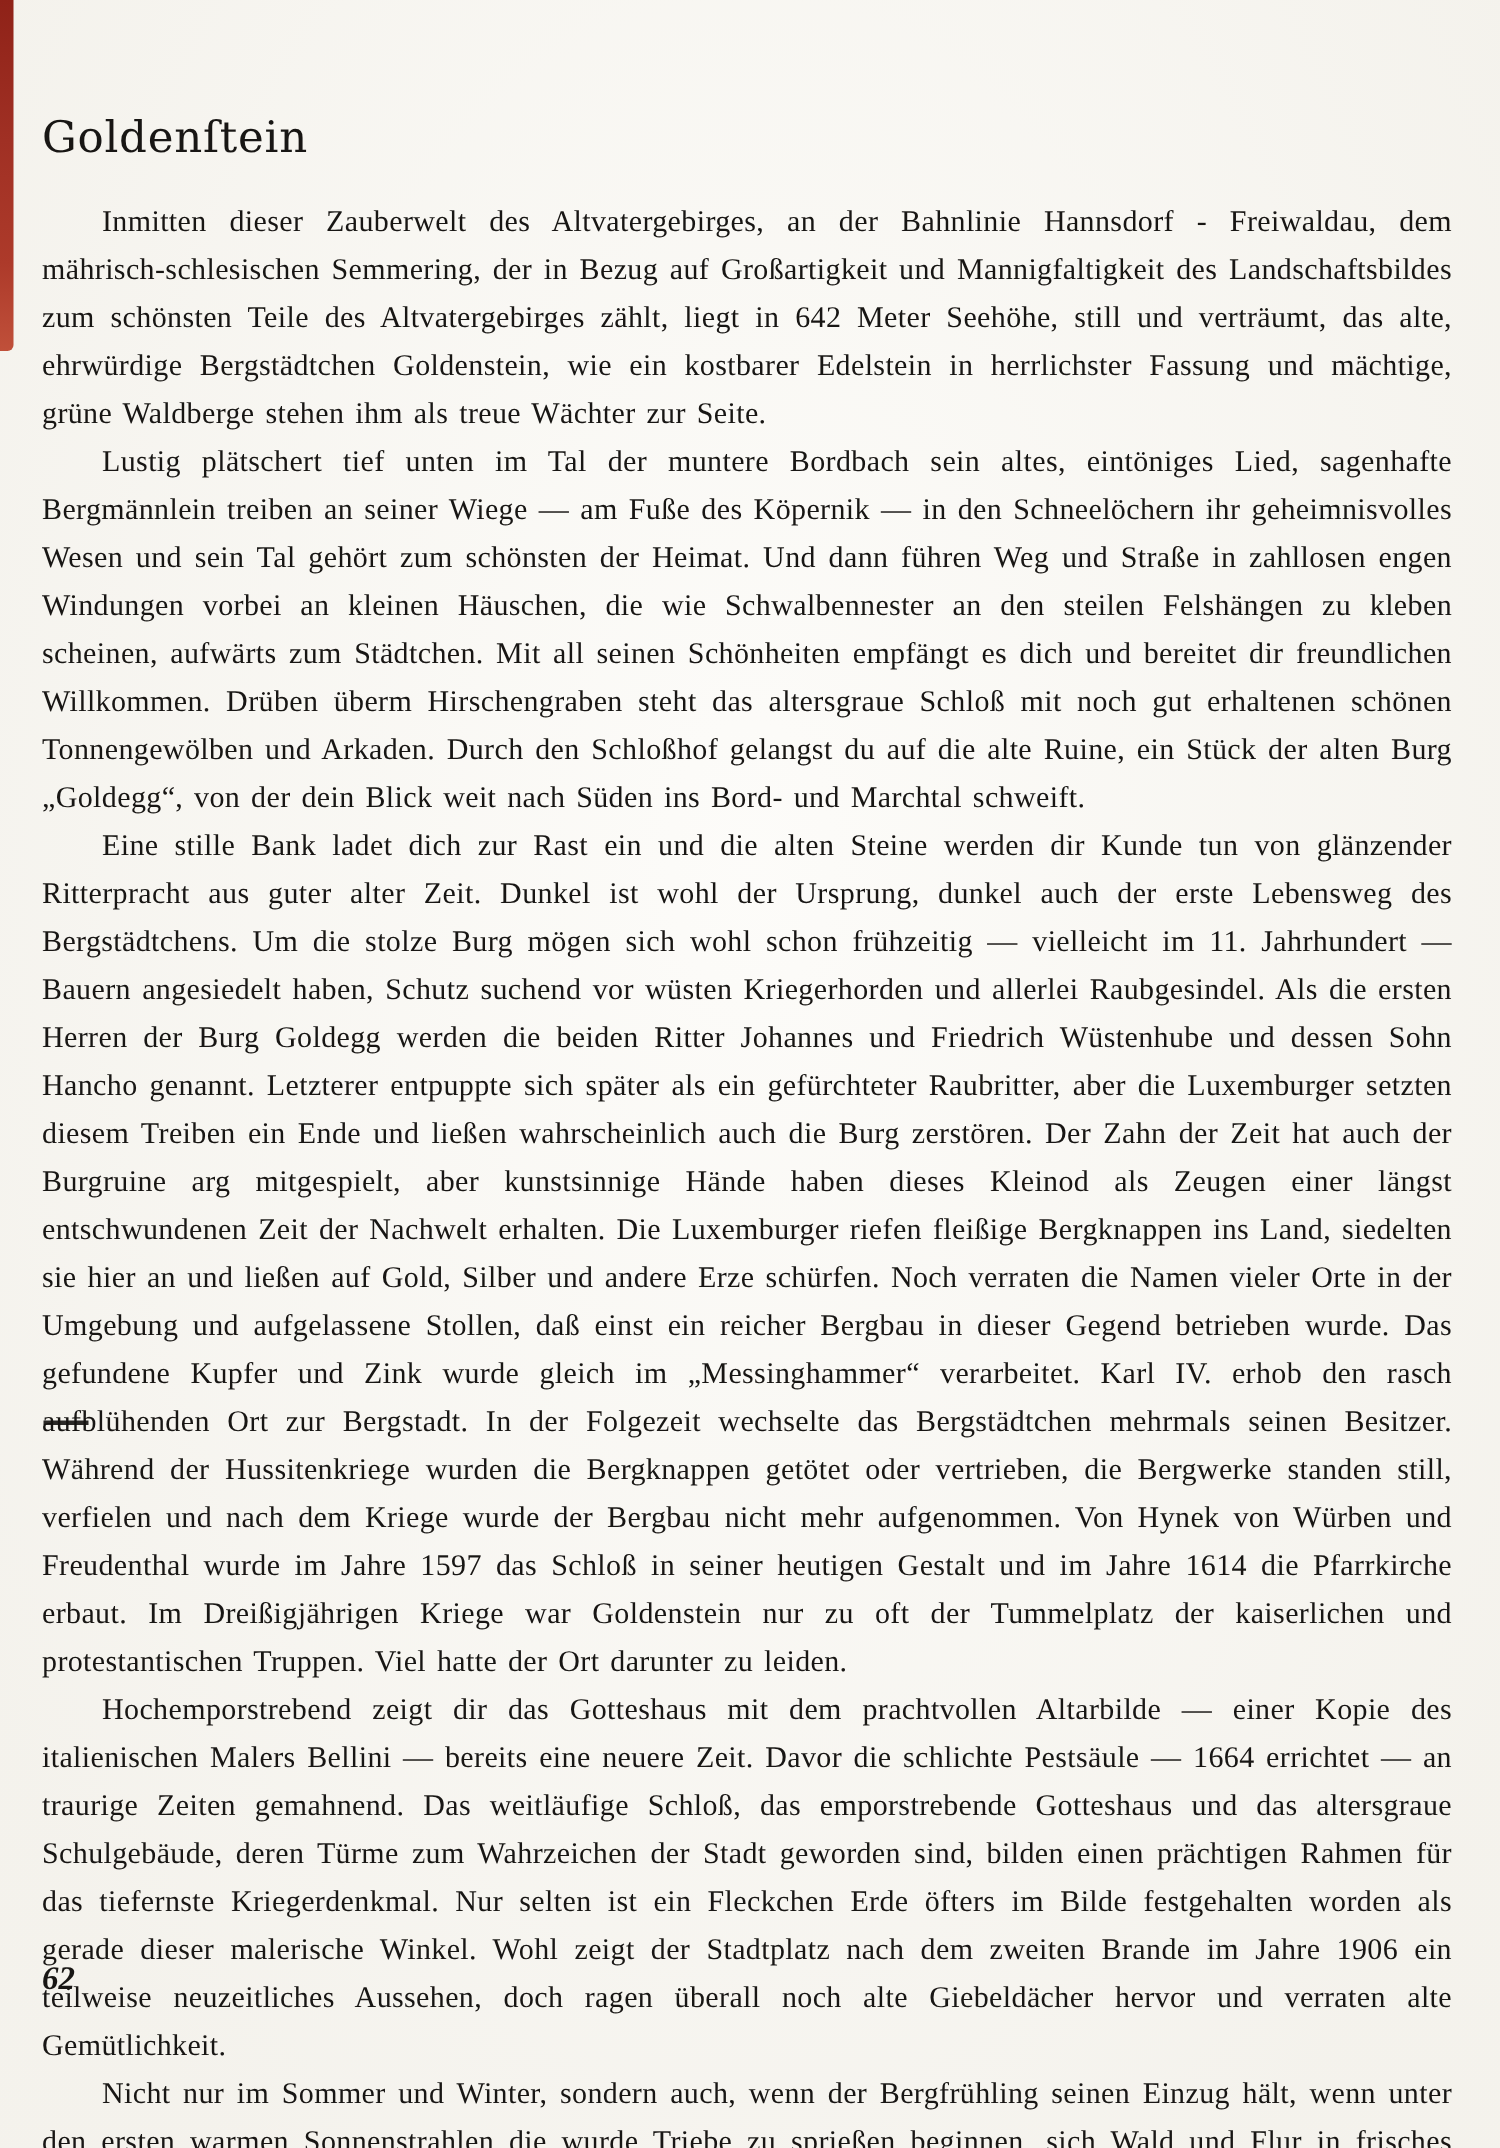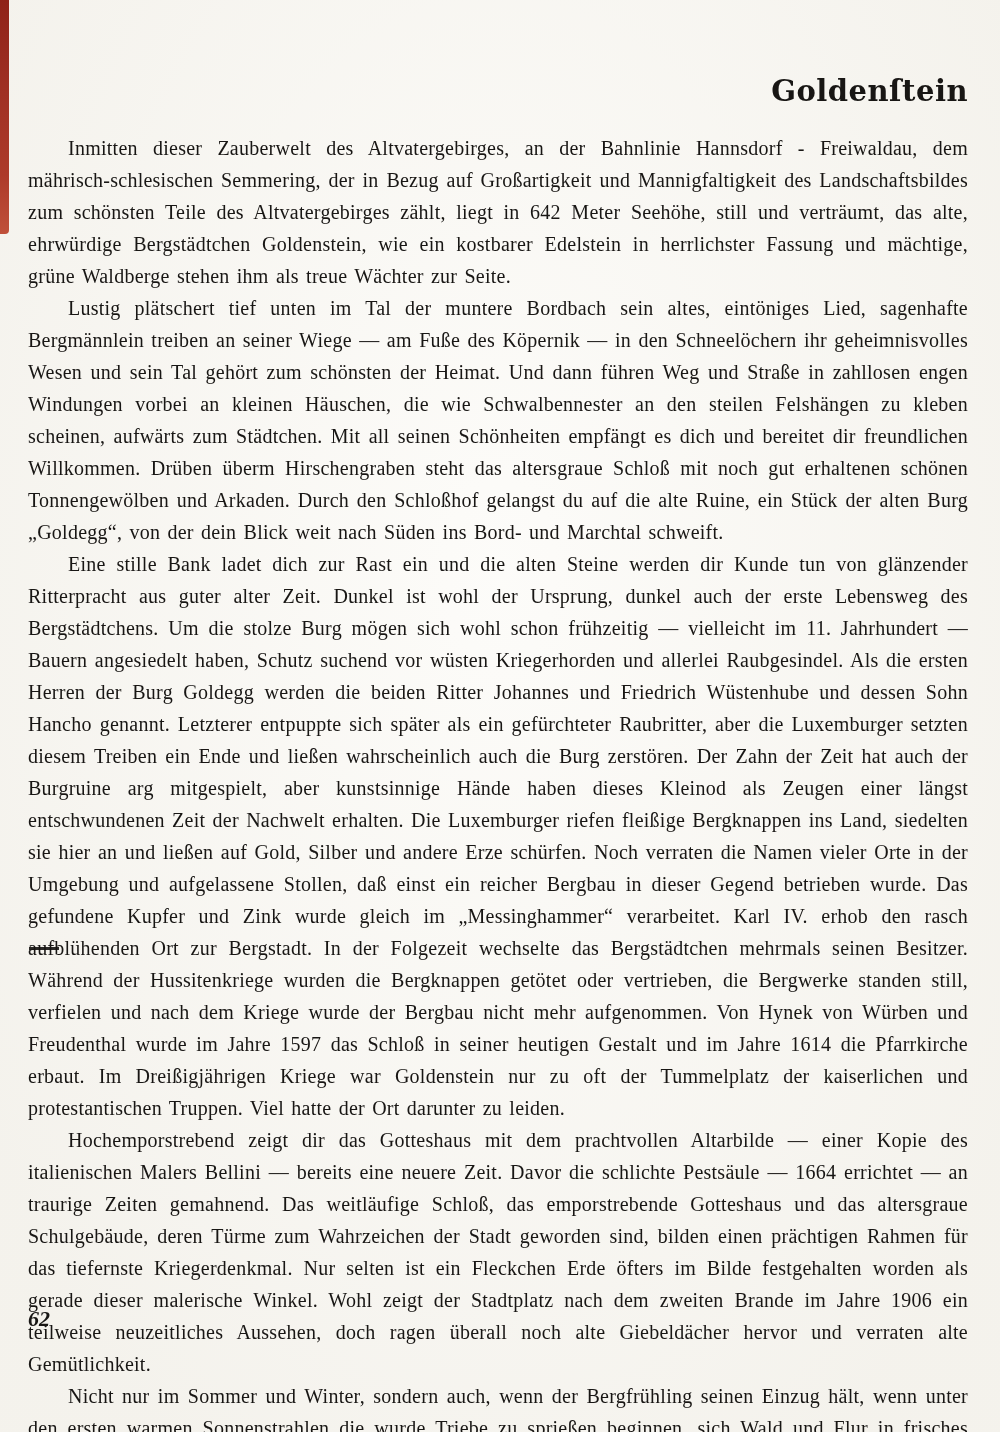--- a/index.html
+++ b/index.html
@@ -28,23 +28,23 @@
     position: absolute;
     left: 0;
     top: 0;
     width: 9px;
     height: 234px;
     background: linear-gradient(180deg, #8f2218 0%, #a03024 40%, #ad3a2a 75%, #c0503a 100%);
     border-bottom-right-radius: 4px;
   }
   .title {
     margin: 14px 0 24px 0;
-    text-align: right;
+    text-align: left;
     font-family: "DejaVu Serif", serif;
-    font-weight: 700;
+    font-weight: 400;
     font-size: 29px;
     letter-spacing: 0.5px;
   }
   .body-text p {
     margin: 0;
     text-align: justify;
     text-indent: 40px;
     font-size: 20px;
     line-height: 32px;
     letter-spacing: 0.25px;

